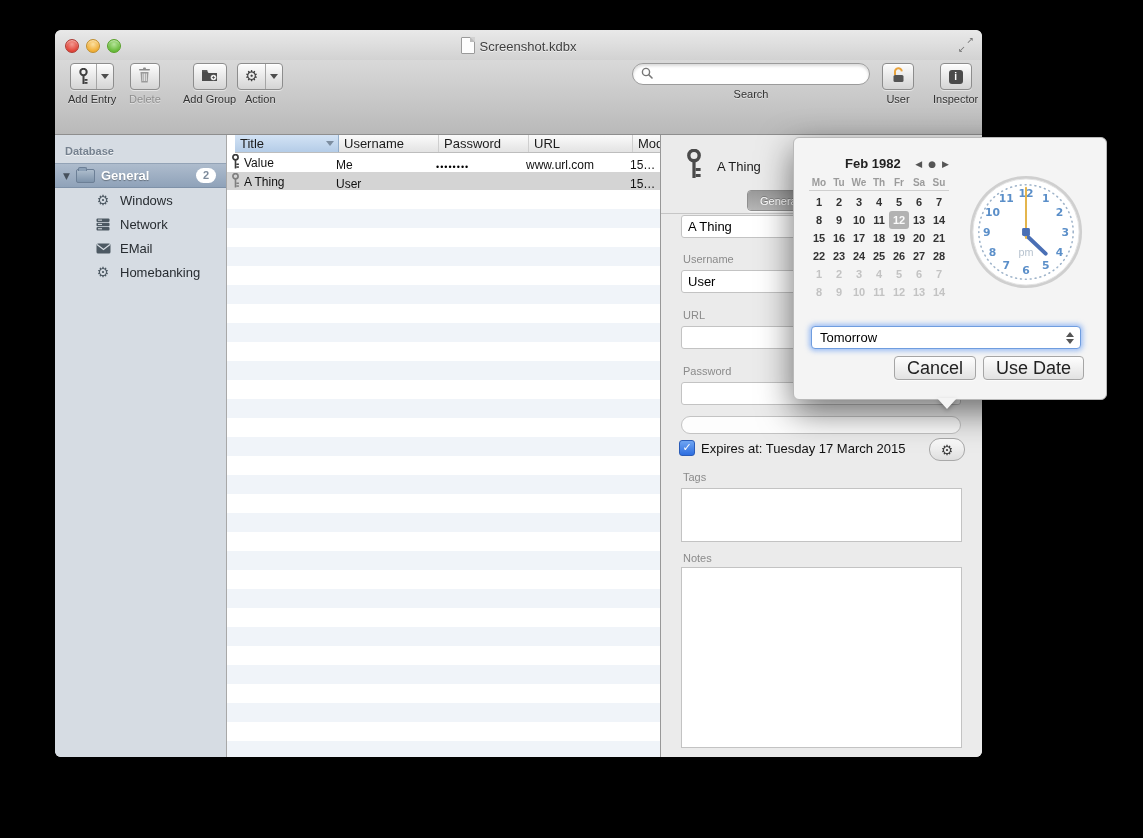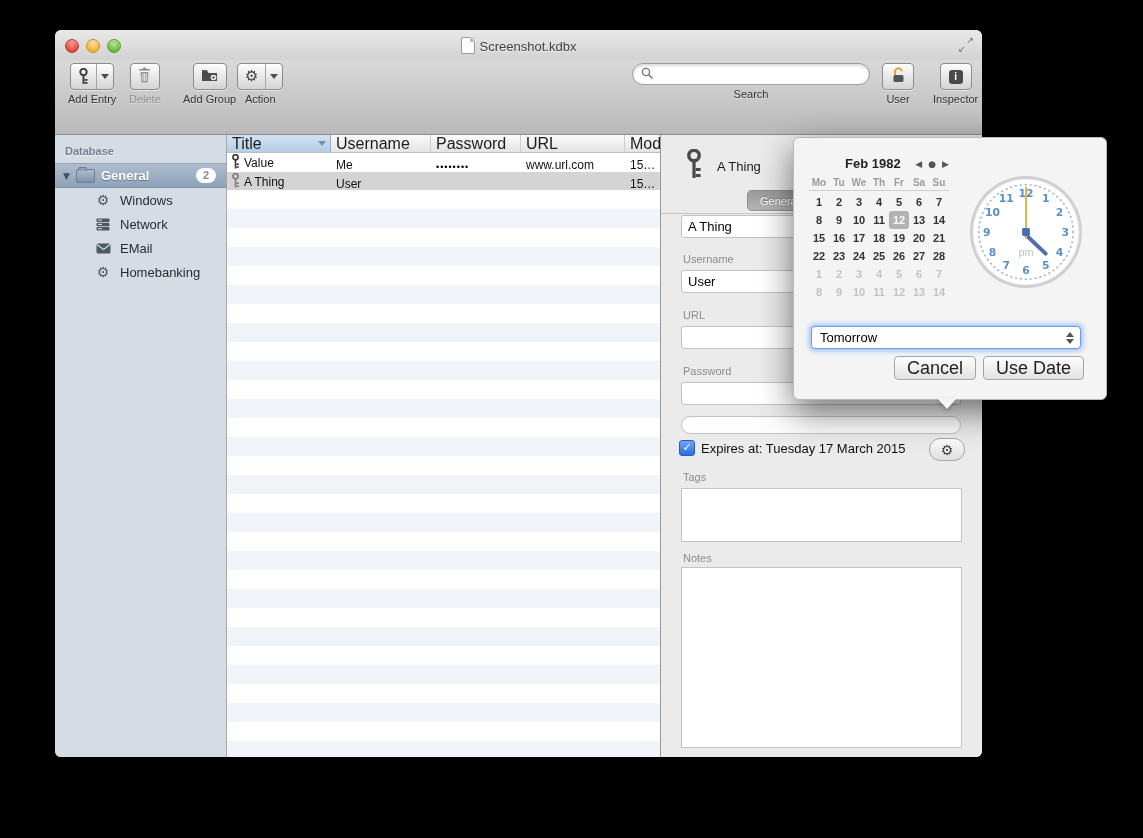--- a/index.html
+++ b/index.html
@@ -52,21 +52,21 @@
   .disclosure{font-size:9px;color:#46505c;margin:0 6px 0 8px;text-shadow:none;}
   .folder-ic{width:17px;height:12px;background:linear-gradient(#aebdcd,#7e93ab);border:1px solid #6c7f96;border-radius:2px;position:relative;margin-right:6px;}
   .folder-ic:before{content:"";position:absolute;left:1px;top:-3px;width:7px;height:3px;background:#8ca0b6;border:1px solid #6c7f96;border-bottom:none;border-radius:2px 2px 0 0;}
   .badge{margin-left:auto;margin-right:10px;background:#fff;color:#7d8b9b;font-size:11px;font-weight:bold;
     border-radius:8px;padding:0 7px;height:15px;line-height:15px;text-shadow:none;}
   .src-child{height:24px;display:flex;align-items:center;padding-left:40px;font-size:13px;color:#272c31;cursor:pointer;}
   .src-child .ic{width:16px;height:16px;margin-right:9px;display:flex;align-items:center;justify-content:center;color:#4d5963;font-size:14px;}
 
   
   .table{flex:1;background:#fff;position:relative;border-right:1px solid #989898;box-sizing:border-box;overflow:hidden;}
-  .thead{display:flex;height:17px;font-size:16px;color:#1c1c1c;background:linear-gradient(#fbfbfb,#e3e3e3);border-bottom:1px solid #bdbdbd;}
+  .thead{display:flex;height:17px;font-size:13px;color:#1c1c1c;background:linear-gradient(#fbfbfb,#e3e3e3);border-bottom:1px solid #bdbdbd;margin-left:8px;}
   .th{display:flex;align-items:center;padding-left:5px;border-right:1px solid #cfcfcf;box-sizing:border-box;white-space:nowrap;overflow:hidden;}
   .th.sorted{background:linear-gradient(#d3e3f5,#b4cce7);border-right:1px solid #93aecb;}
   .sort-arrow{margin-left:auto;margin-right:4px;width:0;height:0;border-left:4px solid transparent;border-right:4px solid transparent;border-top:5px solid #7c8da0;}
   .c-title{width:104px;} .c-user{width:100px;} .c-pass{width:90px;} .c-url{width:104px;} .c-mod{flex:1;border-right:none;}
   .trow{display:flex;height:19px;align-items:flex-end;font-size:12px;color:#111;}
   .trow.selected{background:#d4d4d4;}
   .tcell{padding-left:5px;box-sizing:border-box;white-space:nowrap;overflow:hidden;display:flex;align-items:center;}
   .key-small{margin:0 4px 0 2px;flex:0 0 auto;}
   .dots{font-size:9px;letter-spacing:1px;color:#000;}
   .stripes{position:absolute;left:0;right:0;top:55px;bottom:0;

